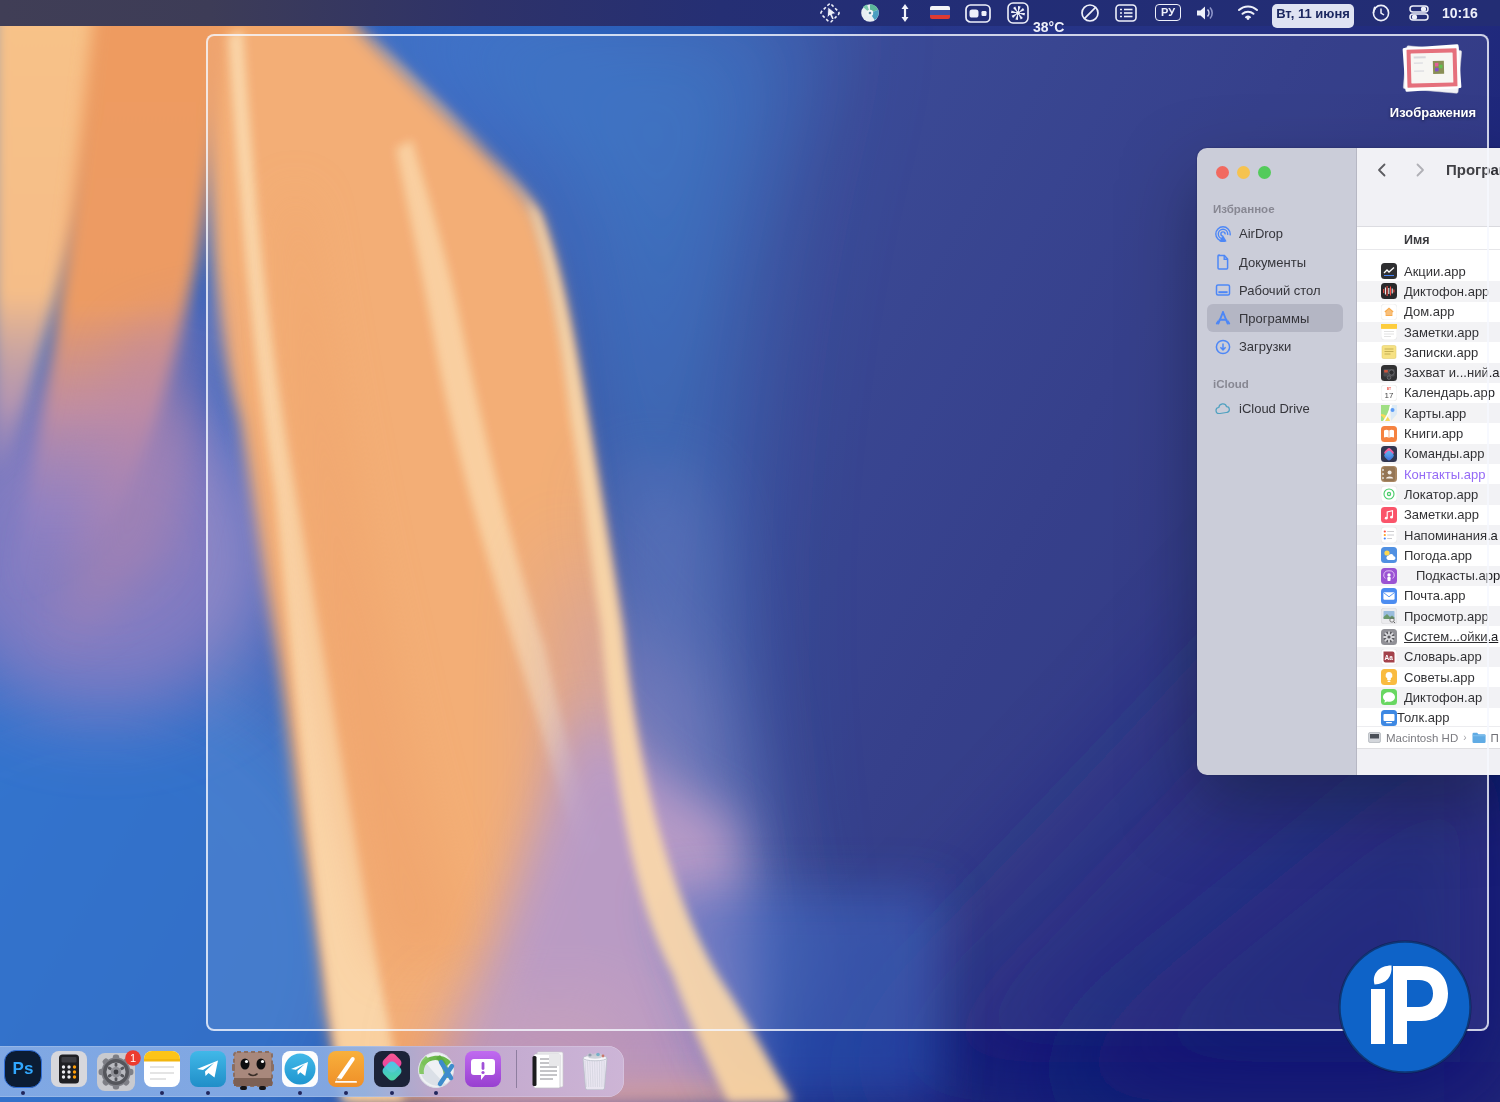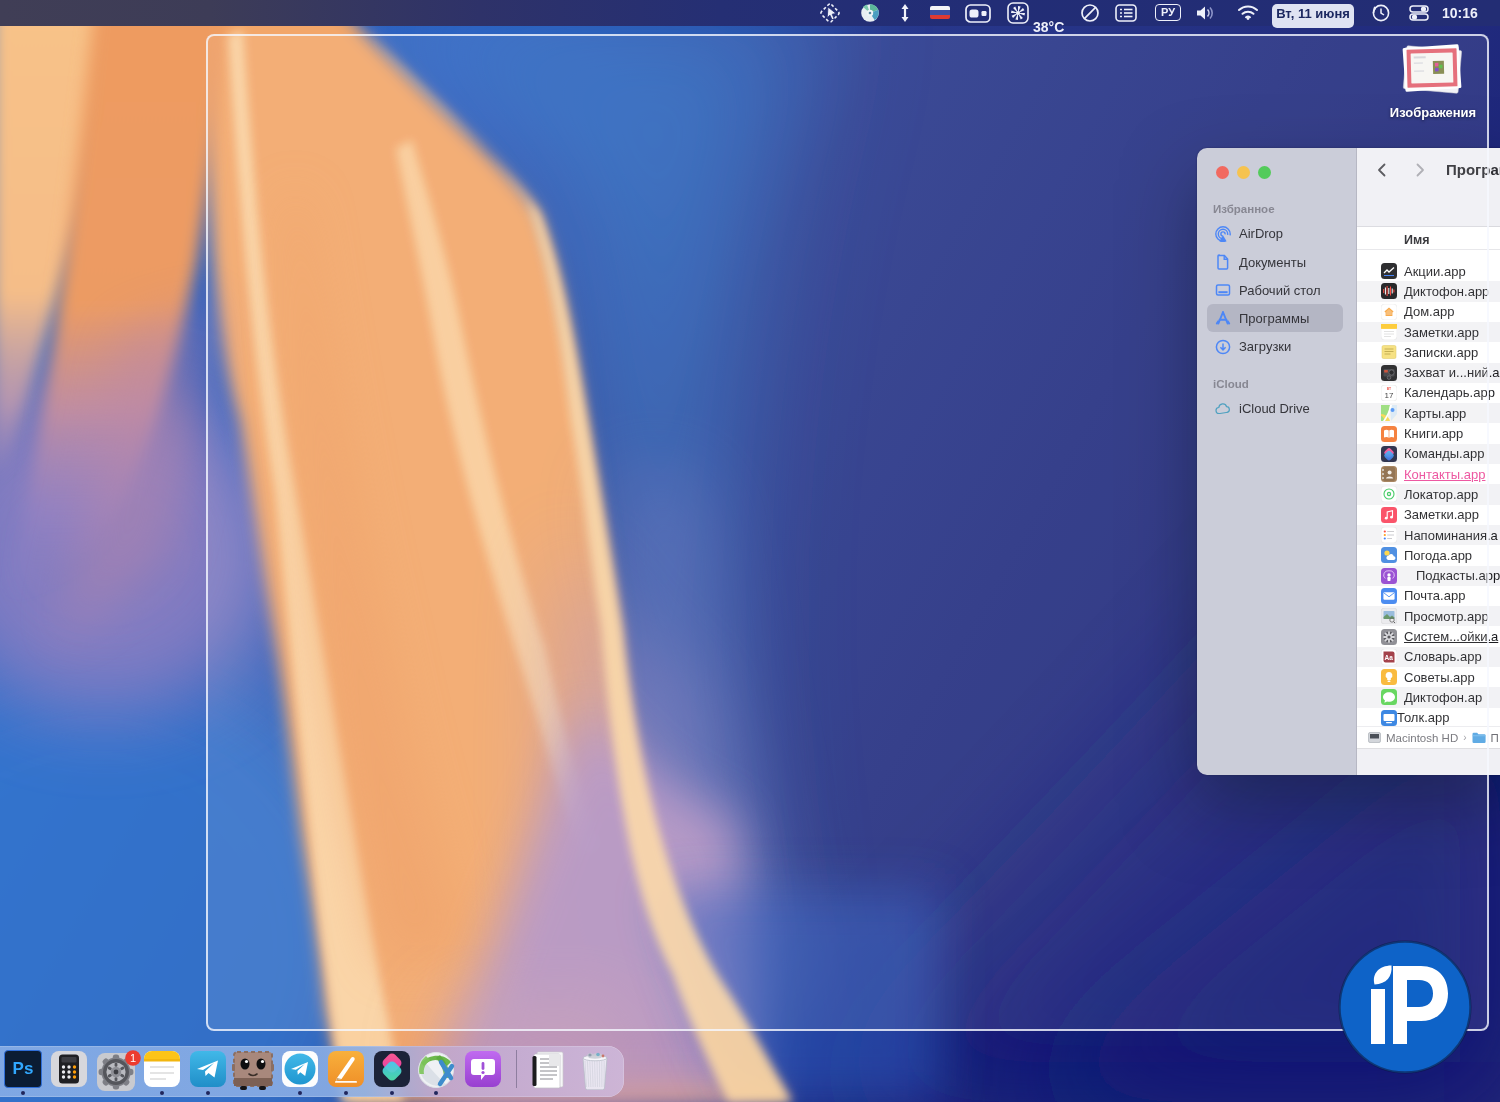--- a/index.html
+++ b/index.html
@@ -244,21 +244,21 @@
         <div style="width:24px;flex:0 0 24px;"></div>
         <svg width="16" height="16" viewBox="0 0 16 16" style="flex:0 0 16px;">
           <rect width="16" height="16" rx="3.5" fill="#a07a52"></rect>
           <rect x="2" y="1" width="12" height="14" rx="2" fill="#8a6844"></rect>
           <circle cx="8.6" cy="6.4" r="2" fill="#f3ede5"></circle>
           <path d="M5,12.5 C5,9.8 12.2,9.8 12.2,12.5 Z" fill="#f3ede5"></path>
           <rect x="1.2" y="3" width="1.6" height="2" fill="#d8d2c8"></rect>
           <rect x="1.2" y="7" width="1.6" height="2" fill="#d8d2c8"></rect>
           <rect x="1.2" y="11" width="1.6" height="2" fill="#d8d2c8"></rect>
         </svg>
-        <div style="margin-left:7px;font-size:13px;color:#ec4899;white-space:nowrap;text-decoration:underline;">Контакты.app</div>
+        <div style="margin-left:7px;font-size:13px;color:#8b5cf6;white-space:nowrap;">Контакты.app</div>
       </div>
 <div class="abs" style="left:160px;top:336.3px;width:200px;height:20.3px;background:#f2f2f5;display:flex;align-items:center;">
         <div style="width:24px;flex:0 0 24px;"></div>
         <svg width="16" height="16" viewBox="0 0 16 16" style="flex:0 0 16px;">
           <rect width="16" height="16" rx="3.5" fill="#fff" stroke="#ddd" stroke-width="0.5"></rect>
           <circle cx="8" cy="8" r="5" fill="none" stroke="#35c759" stroke-width="1.1"></circle>
           <circle cx="8" cy="8" r="2.2" fill="#35c759"></circle>
           <circle cx="8" cy="8" r="0.9" fill="#fff"></circle>
         </svg>
         <div style="margin-left:7px;font-size:13px;color:#1b1b1e;white-space:nowrap;">Локатор.app</div>
@@ -545,21 +545,21 @@
           <rect x="1" y="1" width="18" height="6" rx="3"></rect>
           <rect x="1" y="9" width="18" height="6" rx="3"></rect>
         </g>
         <circle cx="14.5" cy="4" r="2.6" fill="#eef0fa"></circle>
         <circle cx="5.5" cy="12" r="2.6" fill="#eef0fa"></circle>
       </svg>
 <div class="abs" style="left:1442px;top:5px;font-size:14px;font-weight:bold;color:#eef0fa;">10:16</div>
 </div>
 <div class="abs" id="dock" style="left:-24px;top:1046px;width:648px;height:51px;border-radius:0 16px 16px 0;background:linear-gradient(90deg,rgba(133,172,230,0.93) 0%,rgba(138,173,228,0.9) 60%,rgba(192,168,208,0.88) 72%,rgba(206,184,218,0.9) 100%);box-shadow:inset 0 0 0 0.5px rgba(255,255,255,0.35);z-index:4;"></div>
 <div class="abs" style="left:4px;top:1050px;width:38px;height:38px;z-index:5;">
-      <div style="width:38px;height:38px;border-radius:4px;background:#0b1c33;border:1.5px solid #2f6ed8;box-sizing:border-box;color:#31a8ff;font-weight:bold;font-size:17px;text-align:center;line-height:35px;">Ps</div>
+      <div style="width:38px;height:38px;border-radius:12px;background:#0b1c33;border:1.5px solid #2f6ed8;box-sizing:border-box;color:#31a8ff;font-weight:bold;font-size:17px;text-align:center;line-height:35px;">Ps</div>
     </div>
 <div class="abs" style="left:50px;top:1050px;width:38px;height:38px;z-index:5;"><svg width="38" height="38" viewBox="0 0 38 38">
         <rect x="1" y="1" width="36" height="36" rx="8" fill="#d7d7dc"></rect>
         <rect x="9" y="4.5" width="20" height="29" rx="3.5" fill="#1f1f23"></rect>
         <rect x="11.5" y="7" width="15" height="5.5" rx="1" fill="#3c3c42"></rect>
         <g fill="#ff9f0a">
           <circle cx="24.5" cy="17" r="1.7"></circle>
           <circle cx="24.5" cy="22" r="1.7"></circle>
           <circle cx="24.5" cy="27" r="1.7"></circle>
         </g>

